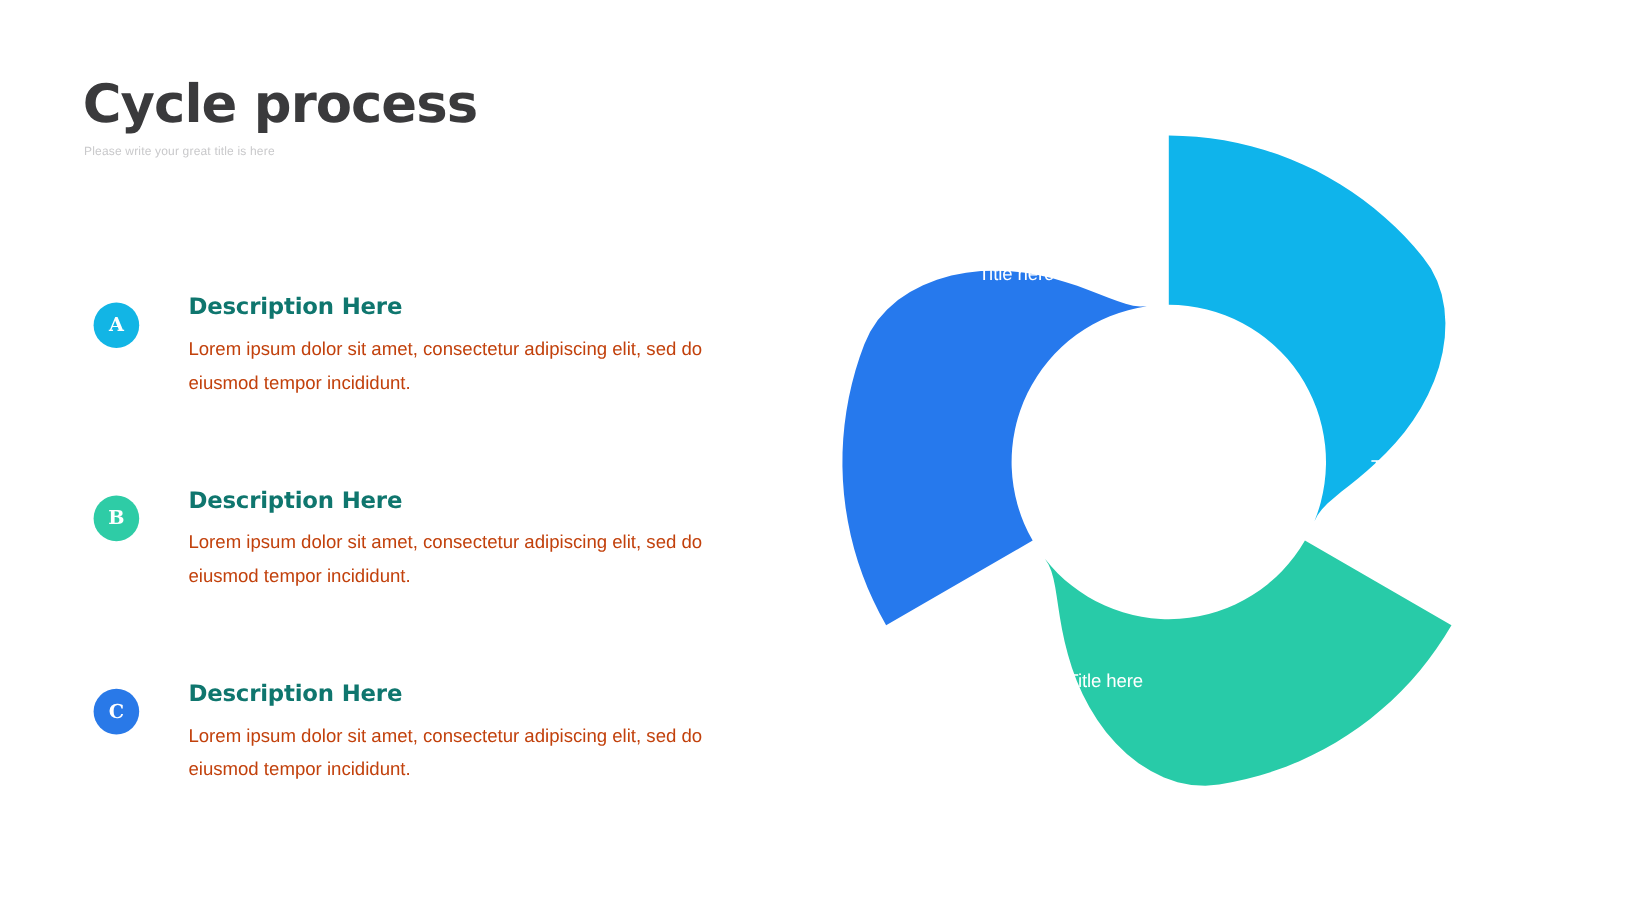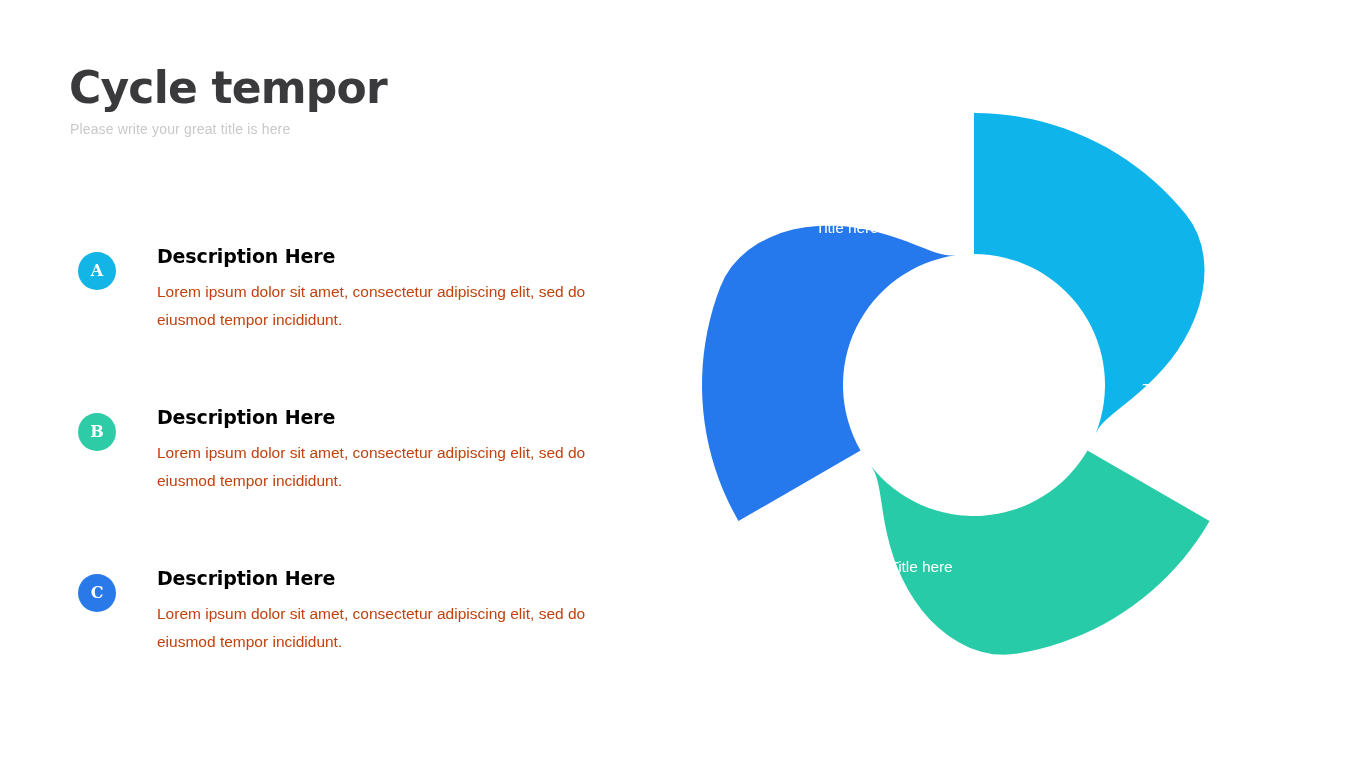--- a/index.html
+++ b/index.html
@@ -29,21 +29,21 @@
     font-weight: 700;
     letter-spacing: -0.8px;
     color: #3a3a3c;
     line-height: 1.02;
     margin: 0;
     white-space: nowrap;
   }
   #page-subtitle {
     margin: 10px 0 0 1px;
     font-family: "Liberation Sans", sans-serif;
-    font-size: 14px;
+    font-size: 10px;
     font-weight: 400;
     color: #c9c9cb;
     letter-spacing: 0.15px;
     white-space: nowrap;
   }
 
   
   #description-list {
     position: absolute;
     left: 78px;
@@ -70,21 +70,21 @@
     font-family: "DejaVu Serif", serif;
     font-size: 16px;
     font-weight: 700;
     line-height: 1;
   }
   .desc-heading {
     margin: 0;
     font-family: "DejaVu Sans", sans-serif;
     font-size: 19px;
     font-weight: 700;
-    color: #000000;
+    color: #0f766e;
     letter-spacing: -0.15px;
     line-height: 1.25;
   }
   .desc-body {
     margin: 9px 0 0 0;
     font-family: "Liberation Sans", sans-serif;
     font-size: 15.5px;
     font-weight: 400;
     color: #c2410c;
     line-height: 1.82;
@@ -109,21 +109,21 @@
     font-size: 15.5px;
     font-weight: 400;
     fill: #ffffff;
     letter-spacing: -0.1px;
   }
 </style>
 </head>
 <body>
 
 <div id="slide-header">
-  <h1 id="page-title">Cycle tempor</h1>
+  <h1 id="page-title">Cycle process</h1>
   <div id="page-subtitle">Please write your great title is here</div>
 </div>
 
 <div id="description-list">
 
   <div class="desc-item">
     <div class="desc-badge" style="background:#12B5E5;">A</div>
     <h2 class="desc-heading">Description Here</h2>
     <p class="desc-body">Lorem ipsum dolor sit amet, consectetur adipiscing elit, sed do eiusmod tempor incididunt.</p>
   </div>

